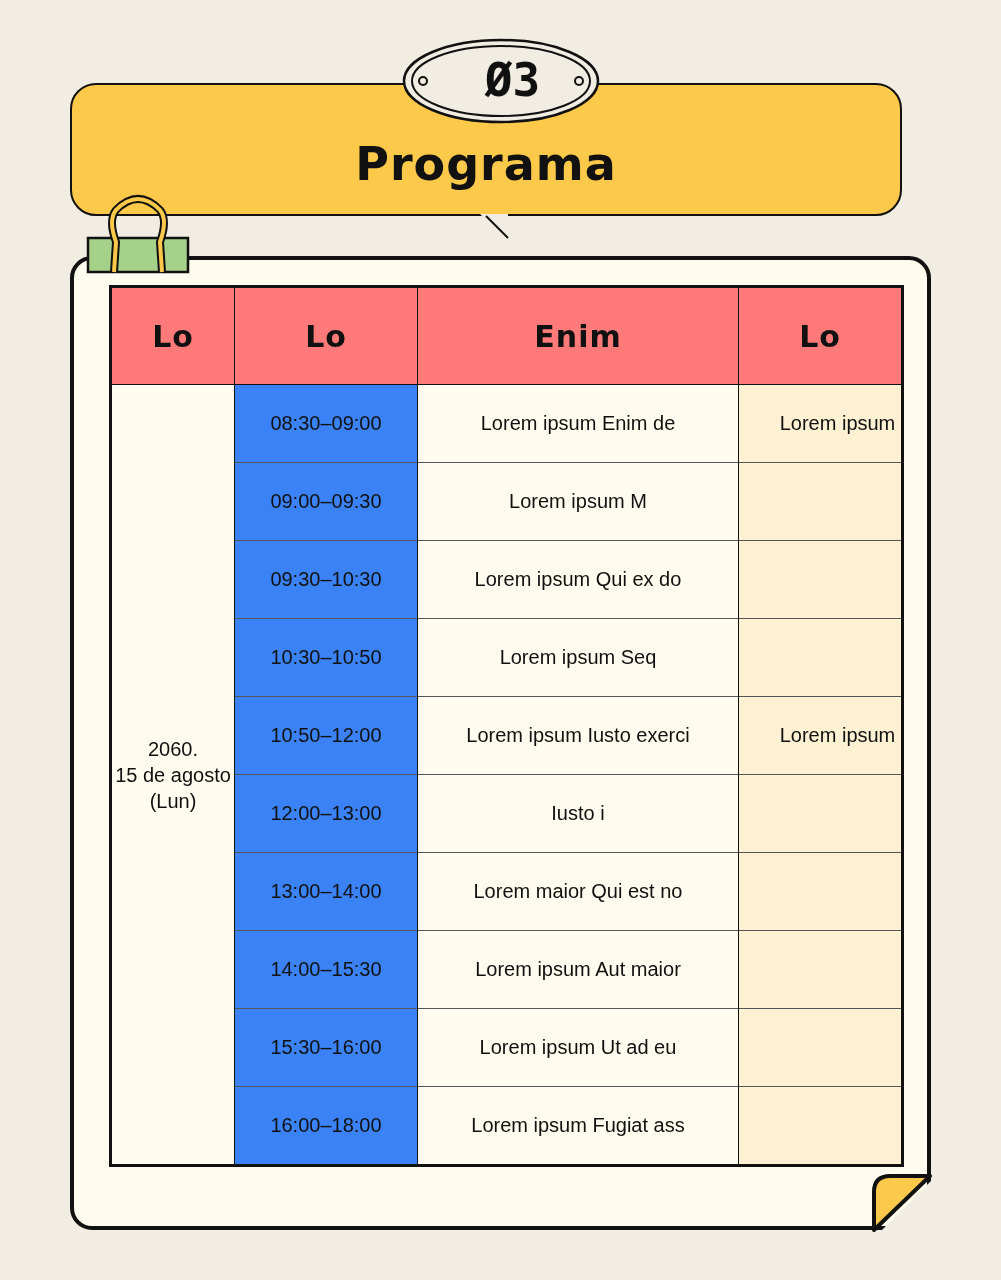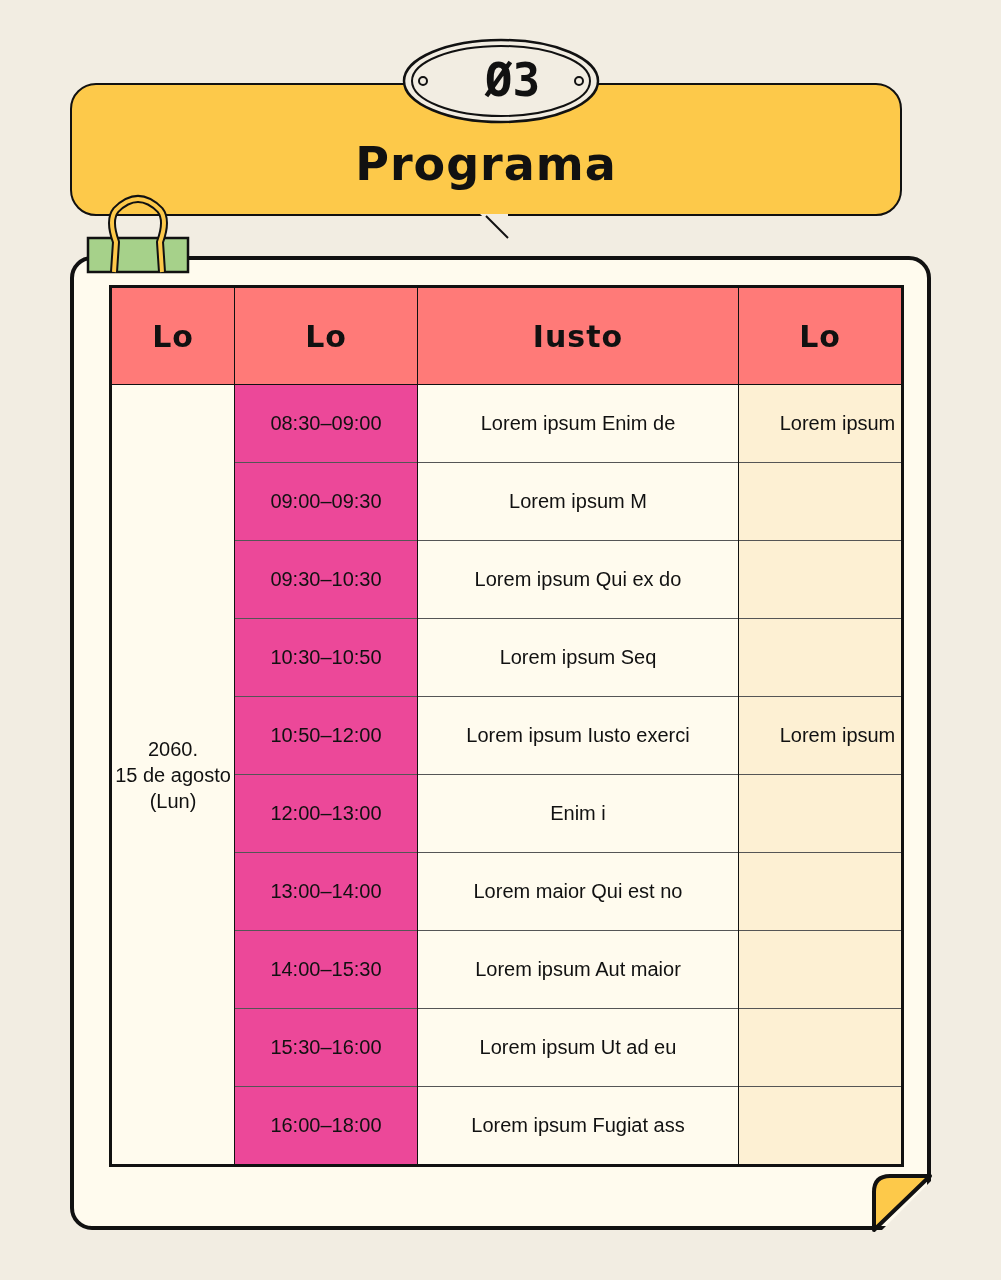--- a/index.html
+++ b/index.html
@@ -38,21 +38,21 @@
     border-collapse:collapse; border:3px solid #111; table-layout:fixed;
   }
   table.sched th {
     background:#ff7a78; height:94px; border:1.5px solid #111;
     font-family:"DejaVu Sans", sans-serif; font-weight:bold; font-size:30px; letter-spacing:1px;
   }
   table.sched td {
     border-top:1.5px solid #555; border-left:1.5px solid #111; border-right:1.5px solid #111;
     text-align:center; font-family:"Liberation Sans", sans-serif; font-size:20px; height:75px;
   }
-  td.time { background:#ec4899; font-family:"DejaVu Sans", sans-serif; font-size:23px; }
+  td.time { background:#3b82f6; font-family:"DejaVu Sans", sans-serif; font-size:23px; }
   td.topic { background:#fffbee; }
   td.extra { background:#fdf0d3;padding-left:36px; }
   td.date { background:#fffbee; font-size:18px; line-height:26px; vertical-align:middle; }
 </style>
 </head>
 <body>
 
 <div class="banner">
   <div class="banner-title">Programa</div>
 </div>
@@ -76,21 +76,21 @@
   <rect x="2" y="46" width="100" height="34" fill="#a6d18a" stroke="#111" stroke-width="2.5"></rect>
   <path d="M28 80 L30 50 Q22 28 30 18 Q52 -4 74 18 Q82 28 74 50 L76 80" fill="none" stroke="#111" stroke-width="8" stroke-linejoin="round"></path>
   <path d="M28 80 L30 50 Q22 28 30 18 Q52 -4 74 18 Q82 28 74 50 L76 80" fill="none" stroke="#fdc94a" stroke-width="4" stroke-linejoin="round"></path>
 </svg>
 
 <table class="sched">
   <thead>
     <tr>
       <th style="width:120px">Lo</th>
       <th style="width:180px">Lo</th>
-      <th style="width:318px">Iusto</th>
+      <th style="width:318px">Enim</th>
       <th style="width:160px">Lo</th>
     </tr>
   </thead>
   <tbody>
     <tr>
       <td class="date" rowspan="10">
         <div>2060.</div>
         <div>15 de agosto</div>
         <div>(Lun)</div>
       </td>
@@ -113,21 +113,21 @@
       <td class="topic">Lorem ipsum Seq</td>
       <td class="extra"></td>
     </tr>
     <tr>
       <td class="time">10:50–12:00</td>
       <td class="topic">Lorem ipsum Iusto exerci</td>
       <td class="extra">Lorem ipsum</td>
     </tr>
     <tr>
       <td class="time">12:00–13:00</td>
-      <td class="topic">Enim i</td>
+      <td class="topic">Iusto i</td>
       <td class="extra"></td>
     </tr>
     <tr>
       <td class="time">13:00–14:00</td>
       <td class="topic">Lorem maior Qui est no</td>
       <td class="extra"></td>
     </tr>
     <tr>
       <td class="time">14:00–15:30</td>
       <td class="topic">Lorem ipsum Aut maior</td>

